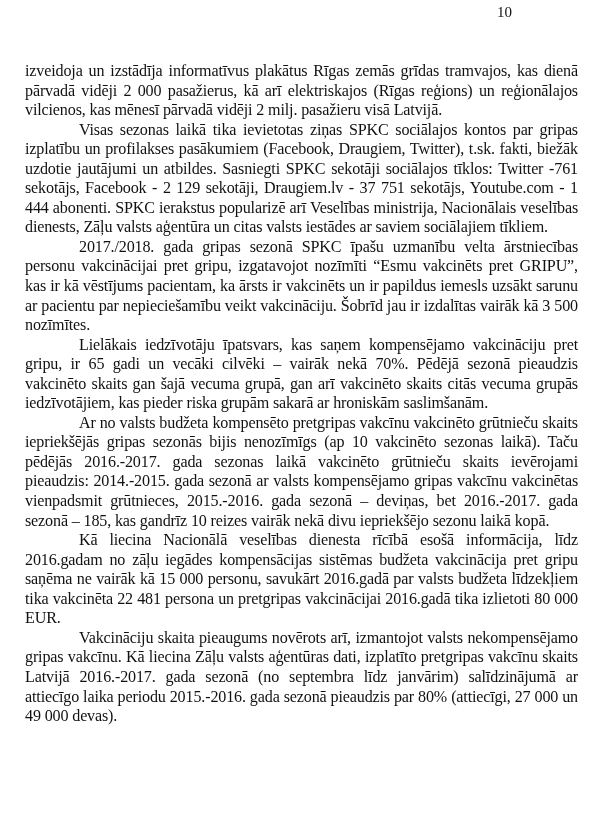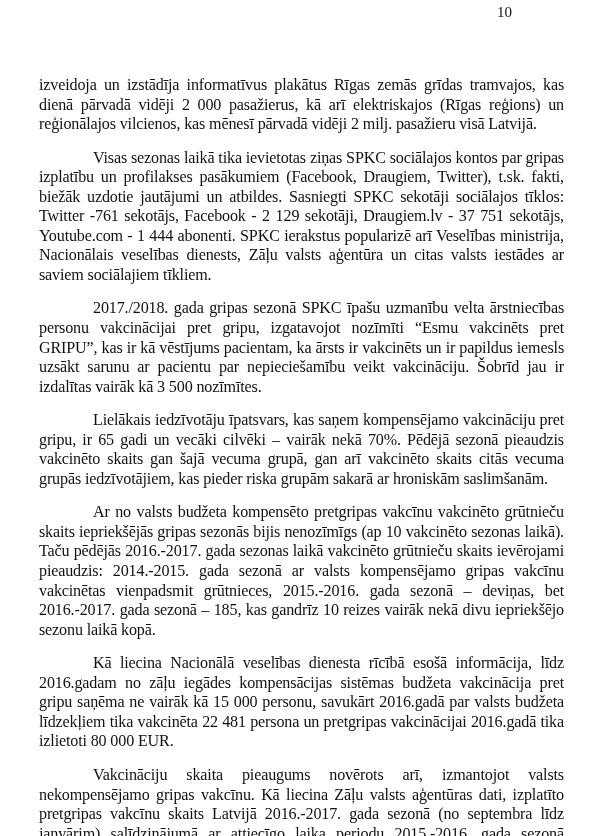--- a/index.html
+++ b/index.html
@@ -27,21 +27,21 @@
   }
   .content {
     position: absolute;
     top: 61px;
     left: 25px;
     width: 553px;
     font-size: 16.1px;
     line-height: 19.55px;
   }
   .content p {
-    margin: 14px;
+    margin: 0;
     text-align: justify;
     text-indent: 0;
     letter-spacing: -0.15px;
   }
   .content p.indent {
     text-indent: 54px;
   }
 </style>
 </head>
 <body>

